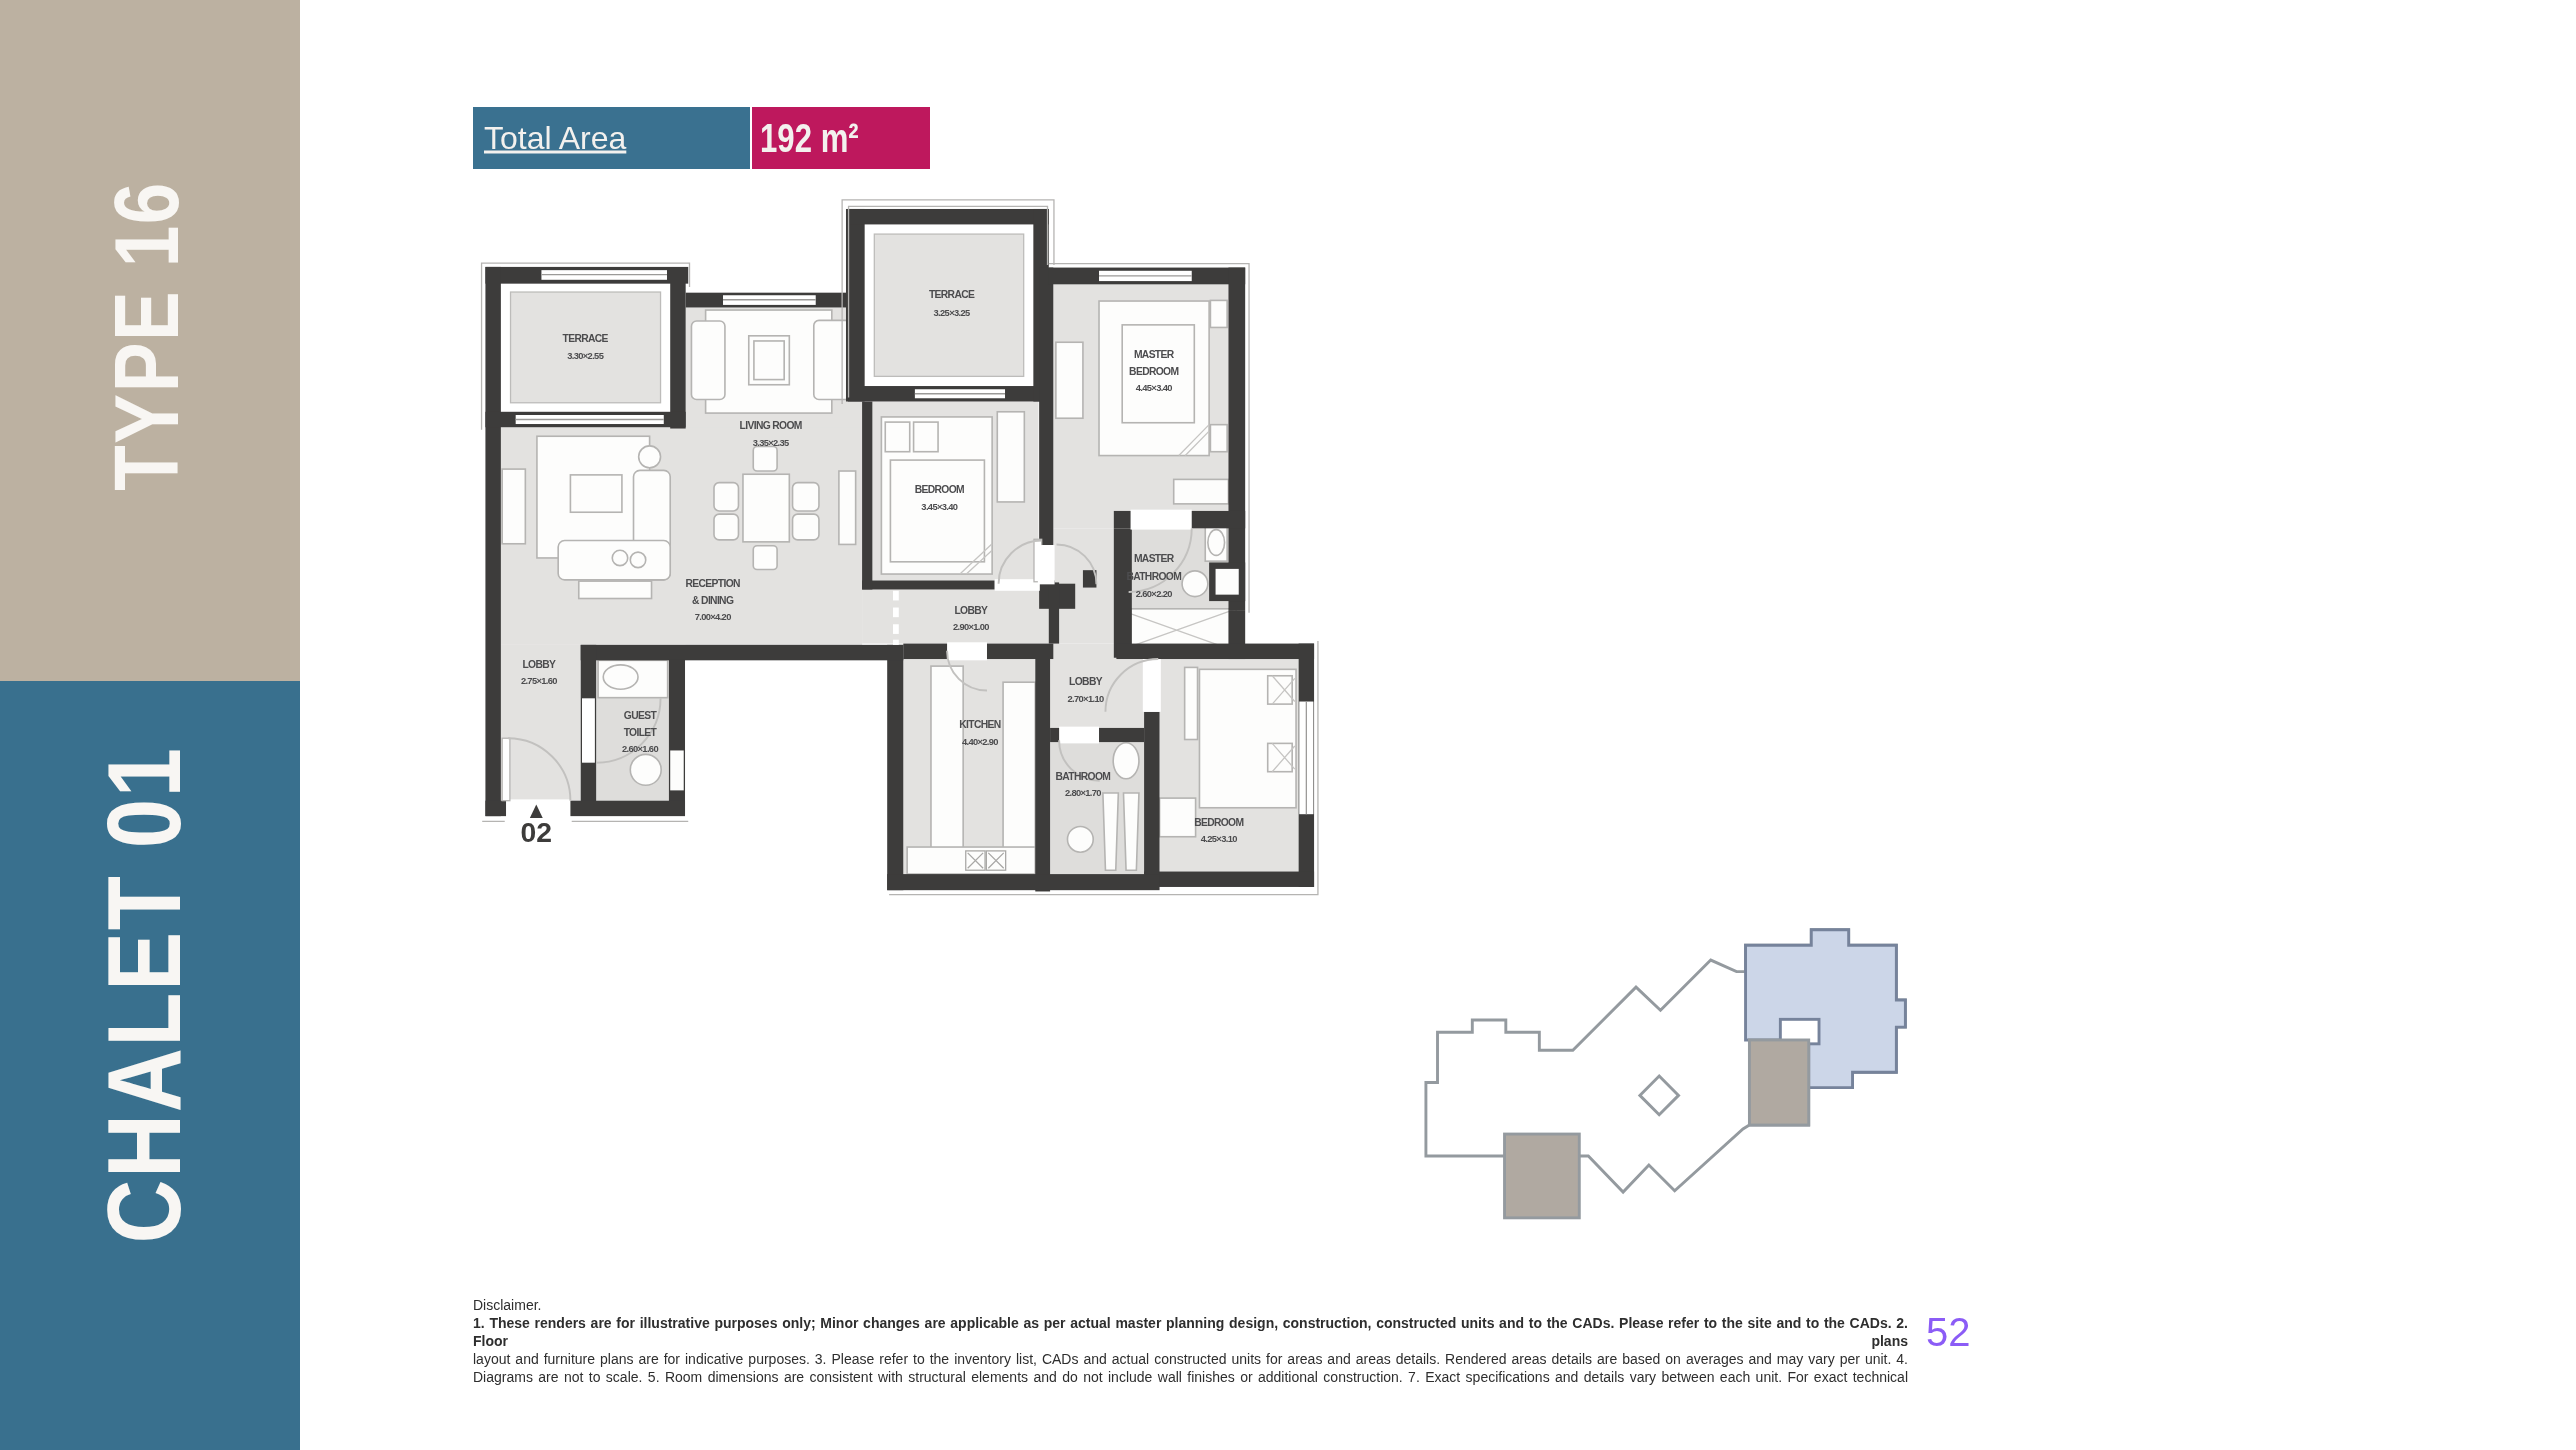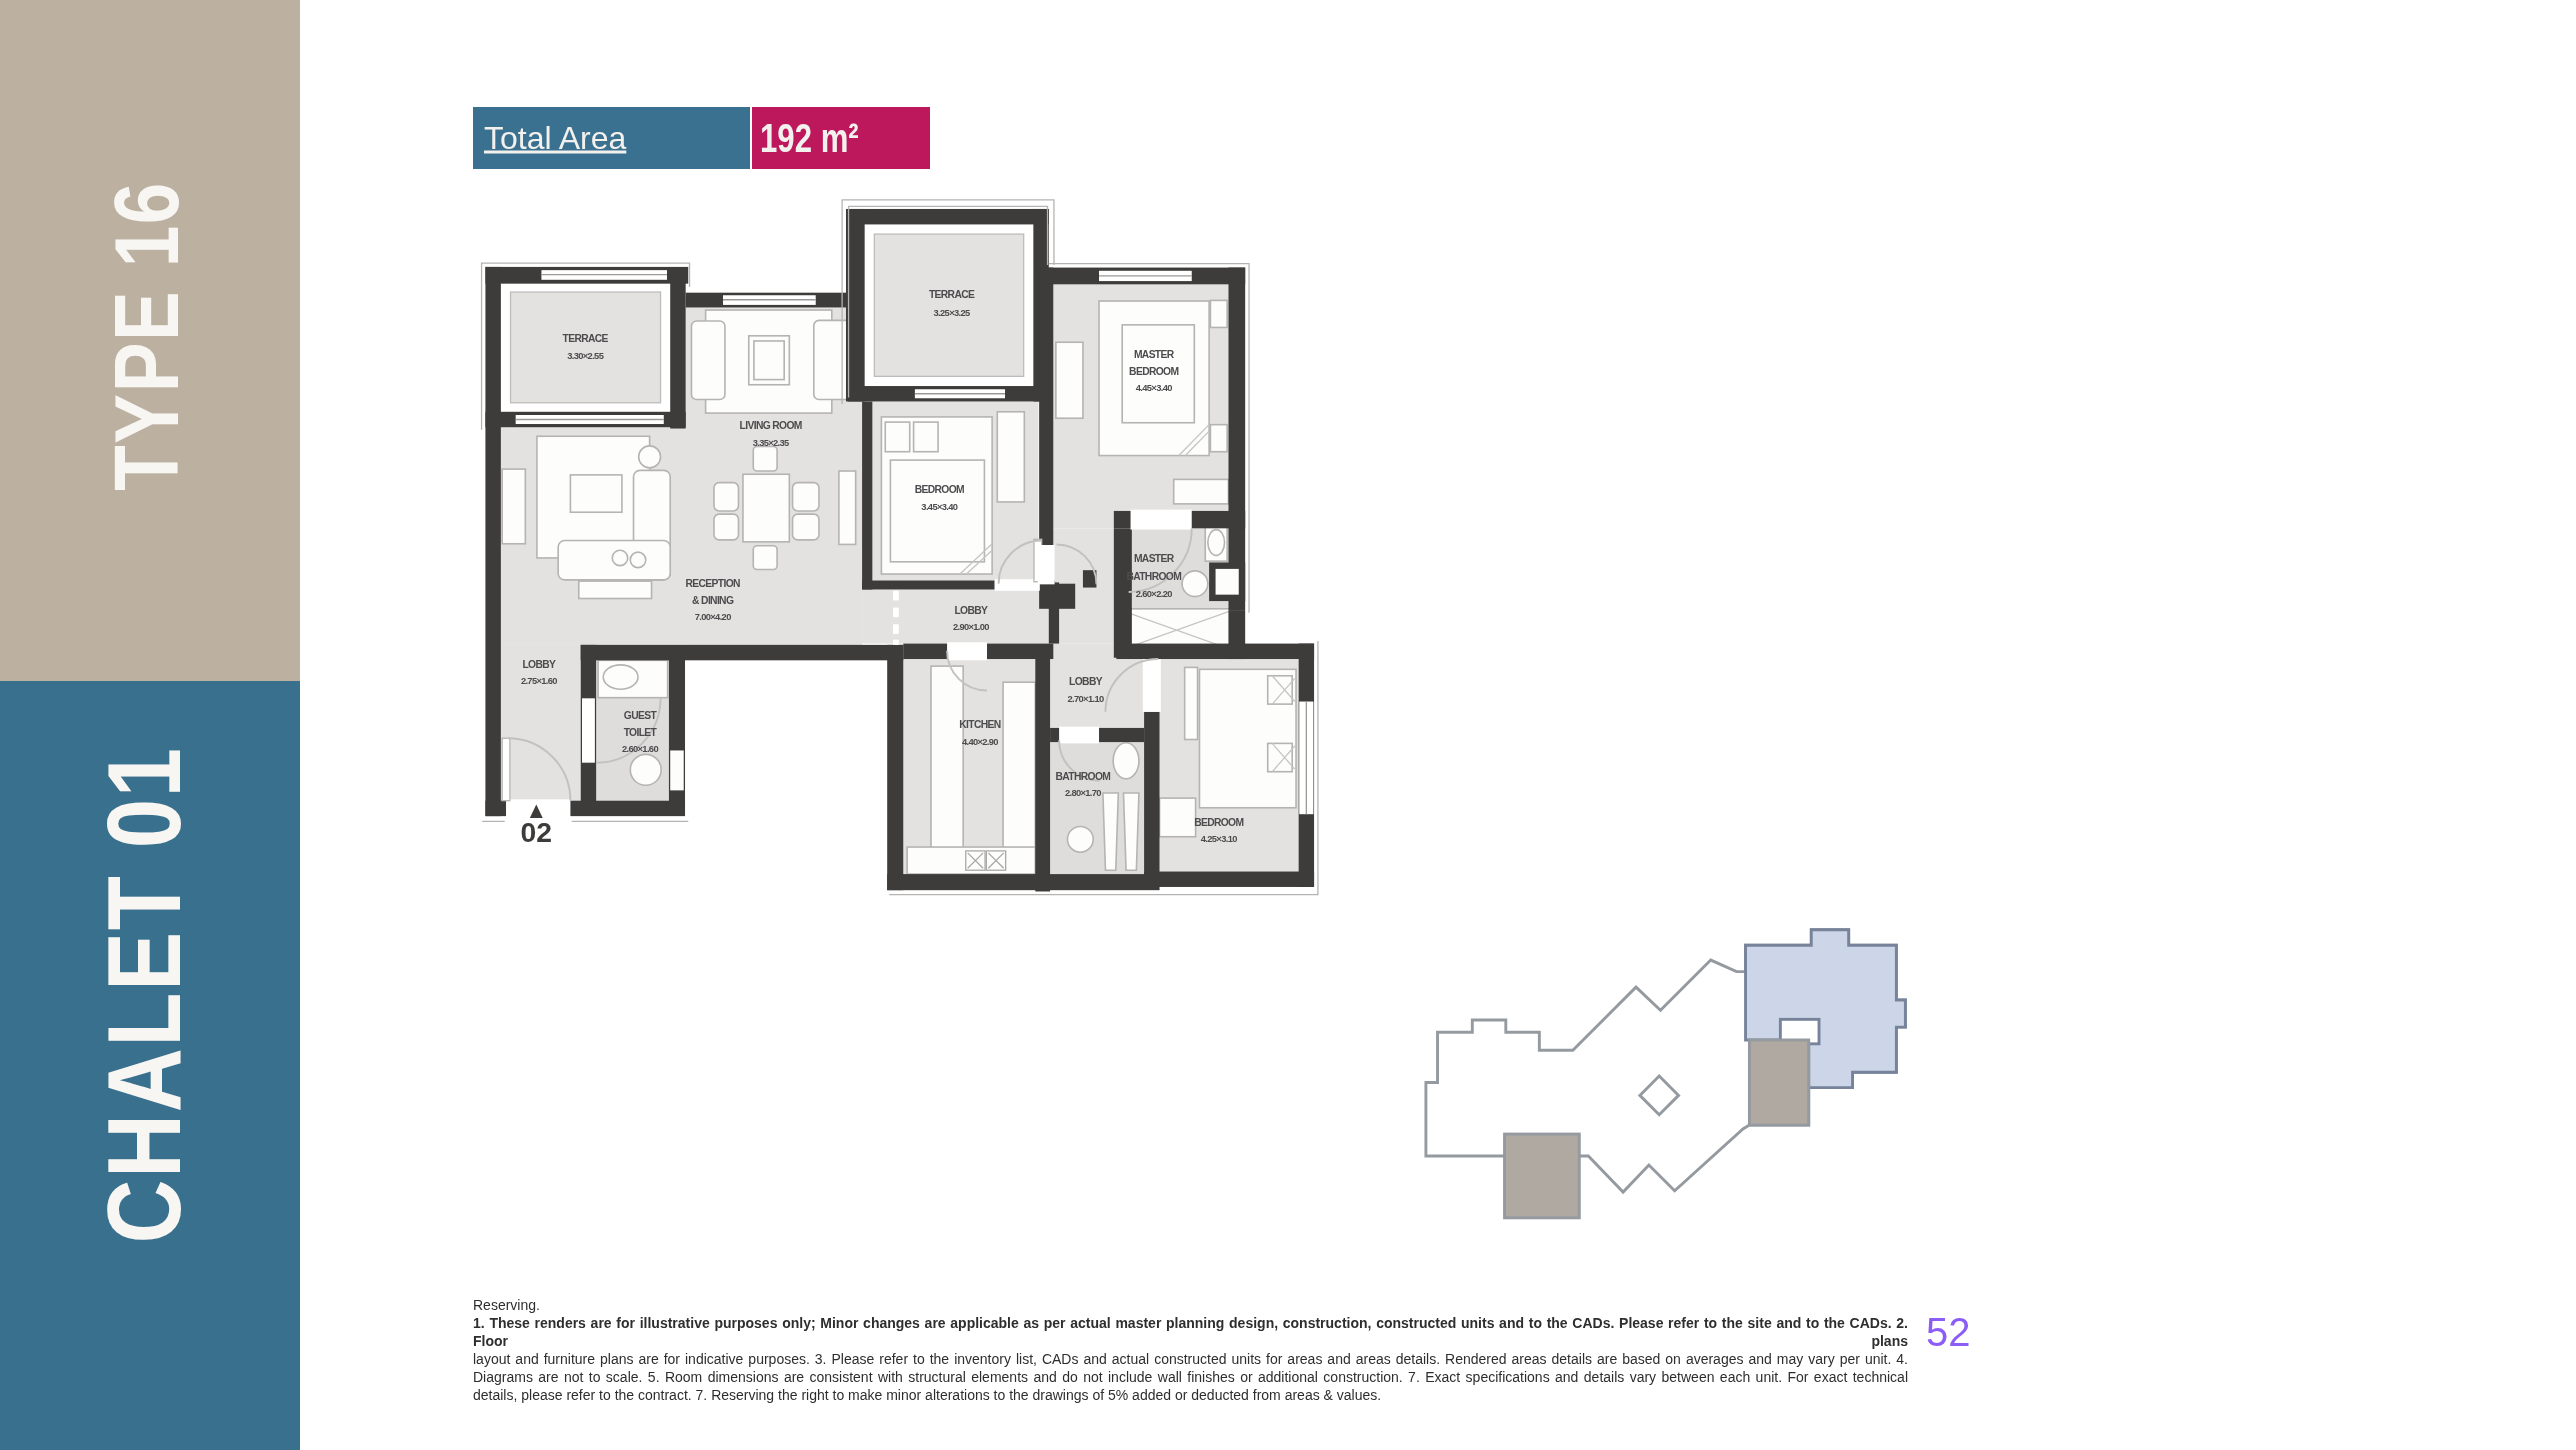--- a/index.html
+++ b/index.html
@@ -415,23 +415,22 @@
     <rect x="2764" y="1582" width="60" height="38" fill="#ffffff" stroke="#76839b" stroke-width="4.5"></rect>
 
     <rect x="2716" y="1614" width="92" height="132" fill="#b0a9a1" stroke="#949a9f" stroke-width="4.5"></rect>
 
     <rect x="2336" y="1760" width="116" height="130" fill="#b0a9a1" stroke="#949a9f" stroke-width="4.5"></rect>
 
     <polygon points="2576,1670 2606,1700 2576,1730 2546,1700" fill="#ffffff" stroke="#949a9f" stroke-width="4.5"></polygon>
   </svg>
 
   <div class="abs" style="left:473px;top:1296px;width:1435px;font-size:14px;line-height:18px;color:#2e2e2e;">
-    <div>Reserving.</div>
+    <div>Disclaimer.</div>
     <div style="text-align:justify;text-align-last:justify;font-weight:bold;">1. These renders are for illustrative purposes only; Minor changes are applicable as per actual master planning design, construction, constructed units and to the CADs. Please refer to the site and to the CADs. 2. Floor plans</div>
     <div style="text-align:justify;text-align-last:justify;">layout and furniture plans are for indicative purposes. 3. Please refer to the inventory list, CADs and actual constructed units for areas and areas details. Rendered areas details are based on averages and may vary per unit. 4.</div>
     <div style="text-align:justify;text-align-last:justify;">Diagrams are not to scale. 5. Room dimensions are consistent with structural elements and do not include wall finishes or additional construction. 7. Exact specifications and details vary between each unit. For exact technical</div>
-    <div>details, please refer to the contract. 7. Reserving the right to make minor alterations to the drawings of 5% added or deducted from areas &amp; values.</div>
   </div>
 
   <div class="abs" style="left:1926px;top:1310px;font-size:40px;color:#8b5cf6;">52</div>
 
 </div>
 
 
 </body></html>

